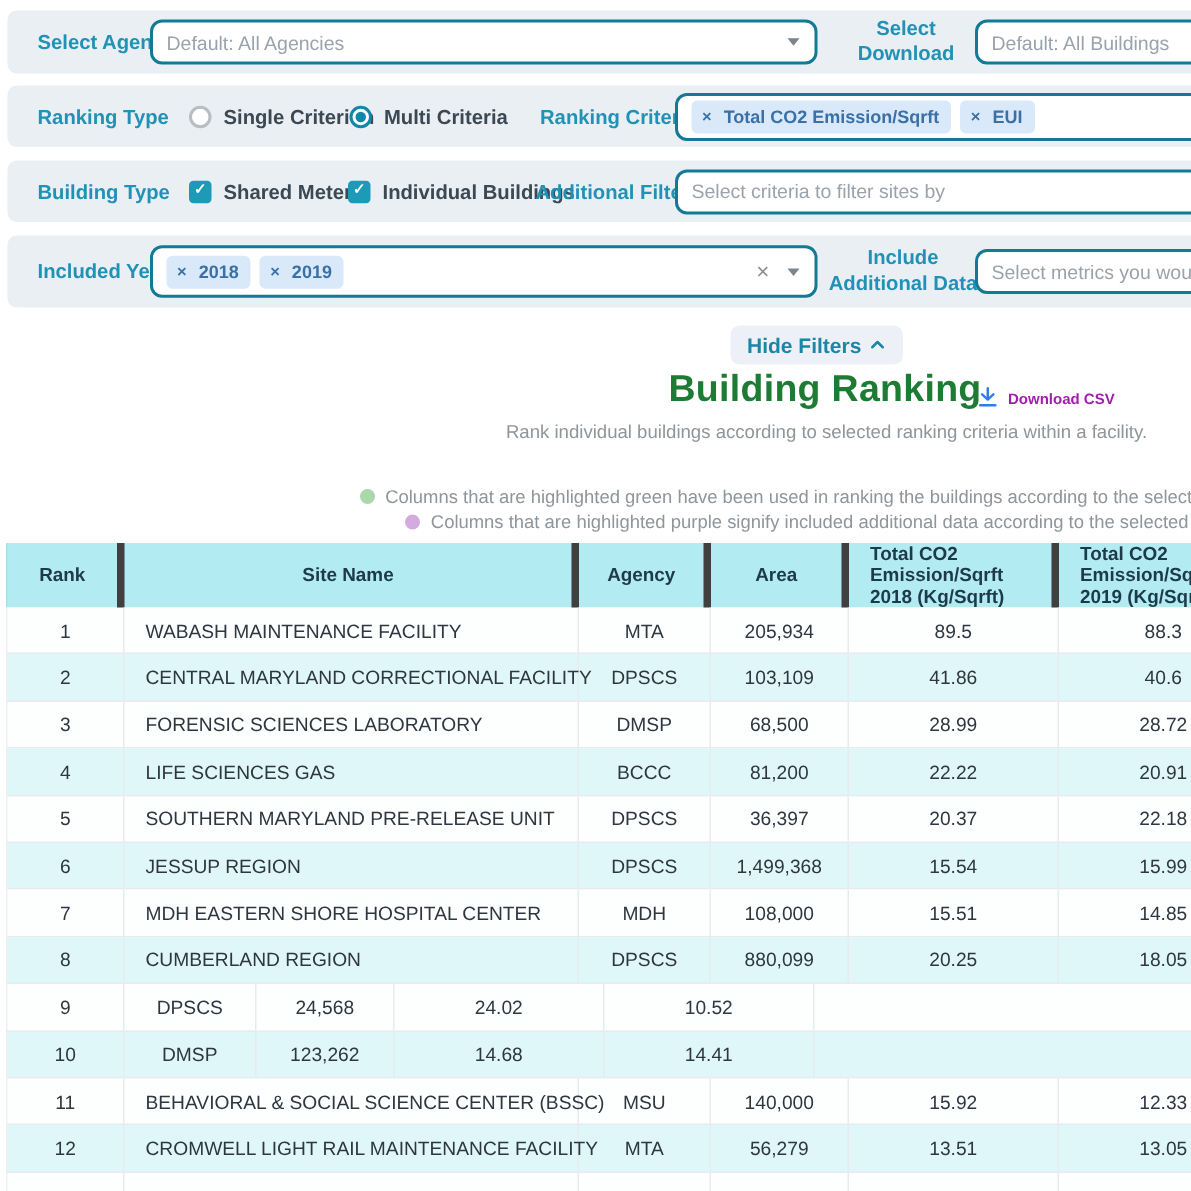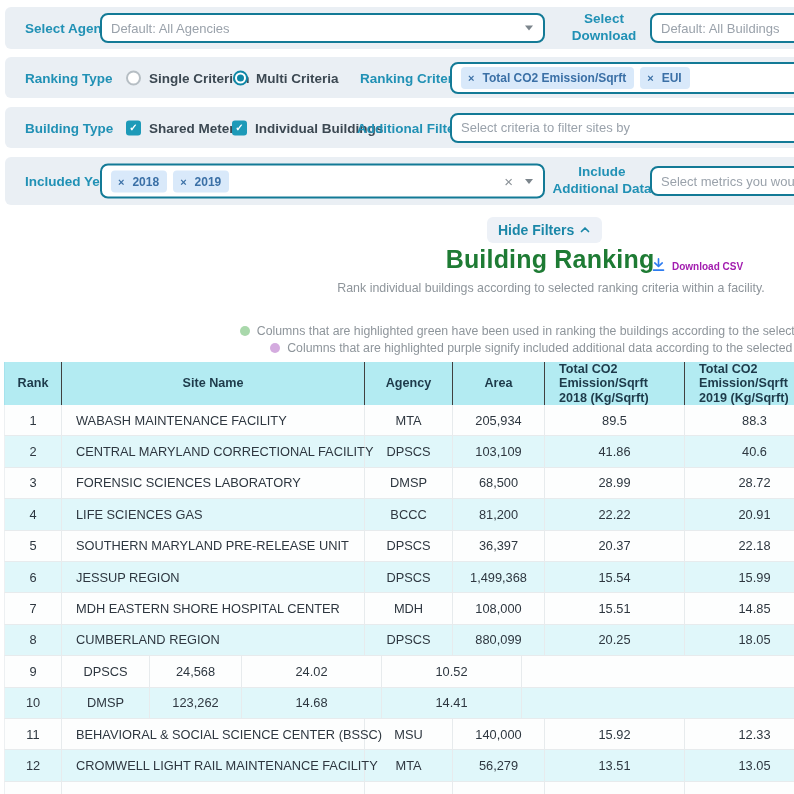--- a/index.html
+++ b/index.html
@@ -34,27 +34,27 @@
   #title{position:absolute;top:245px;left:0;width:1100px;text-align:center;font-size:25px;font-weight:800;color:#1e7b34;letter-spacing:.2px;}
   #download{position:absolute;top:257px;left:651px;display:flex;gap:6px;color:#a21caf;font-weight:700;font-size:10px;align-items:flex-end;cursor:pointer;}
   #subtitle{position:absolute;top:281px;left:0;width:1102px;text-align:center;color:#8e959b;font-size:12.4px;white-space:nowrap;}
   
   #legend{position:absolute;top:324px;left:0;width:1092px;text-align:center;color:#8e959b;font-size:12.3px;}
   .legend-line{margin-bottom:3px;white-space:nowrap;}
   .dot{display:inline-block;width:10px;height:10px;border-radius:50%;margin-right:7px;vertical-align:-1px;}
   
   #table{position:absolute;top:362px;left:4px;width:1096px;}
   .thead{display:flex;height:43px;background:#b3ebf2;border-left:1px solid #a6e2ec;}
-  .hcell{display:flex;align-items:center;justify-content:center;text-align:center;font-weight:700;color:#1d3a4a;font-size:12.6px;line-height:1.15;border-right:1px solid #404040;box-sizing:border-box;}
+  .hcell{display:flex;align-items:center;justify-content:center;text-align:center;font-weight:700;color:#1d3a4a;font-size:12.6px;line-height:1.15;border-right:5px solid #404040;box-sizing:border-box;}
   .hcell.left{justify-content:flex-start;text-align:left;padding-left:14px;padding-right:8px;}
   .trow{display:flex;height:31.4px;background:#fdfefe;border-bottom:1px solid #e7ebed;border-left:1px solid #edf0f2;box-sizing:border-box;}
   .trow.alt{background:#e0f7fa;}
   .cell{display:flex;align-items:center;justify-content:center;color:#2e3740;font-size:12.8px;border-right:1px solid #e7ebed;box-sizing:border-box;white-space:nowrap;}
   .cell.left{justify-content:flex-start;padding-left:14px;}
-  .w-rank{width:57px}.w-site{width:303px}.w-agency{width:88px}.w-area{width:92px}.w-co2{width:140px}
+  .w-rank{width:78px}.w-site{width:303px}.w-agency{width:88px}.w-area{width:92px}.w-co2{width:140px}
 </style>
 </head>
 <body>
 
 <div class="band" id="band1">
   <span class="flabel" style="left:20px">Select Agency</span>
   <div class="sel" style="left:95px;width:445px;height:30px">
     <input type="text" placeholder="Default: All Agencies" style="">
     <span class="caret"></span>
   </div>

